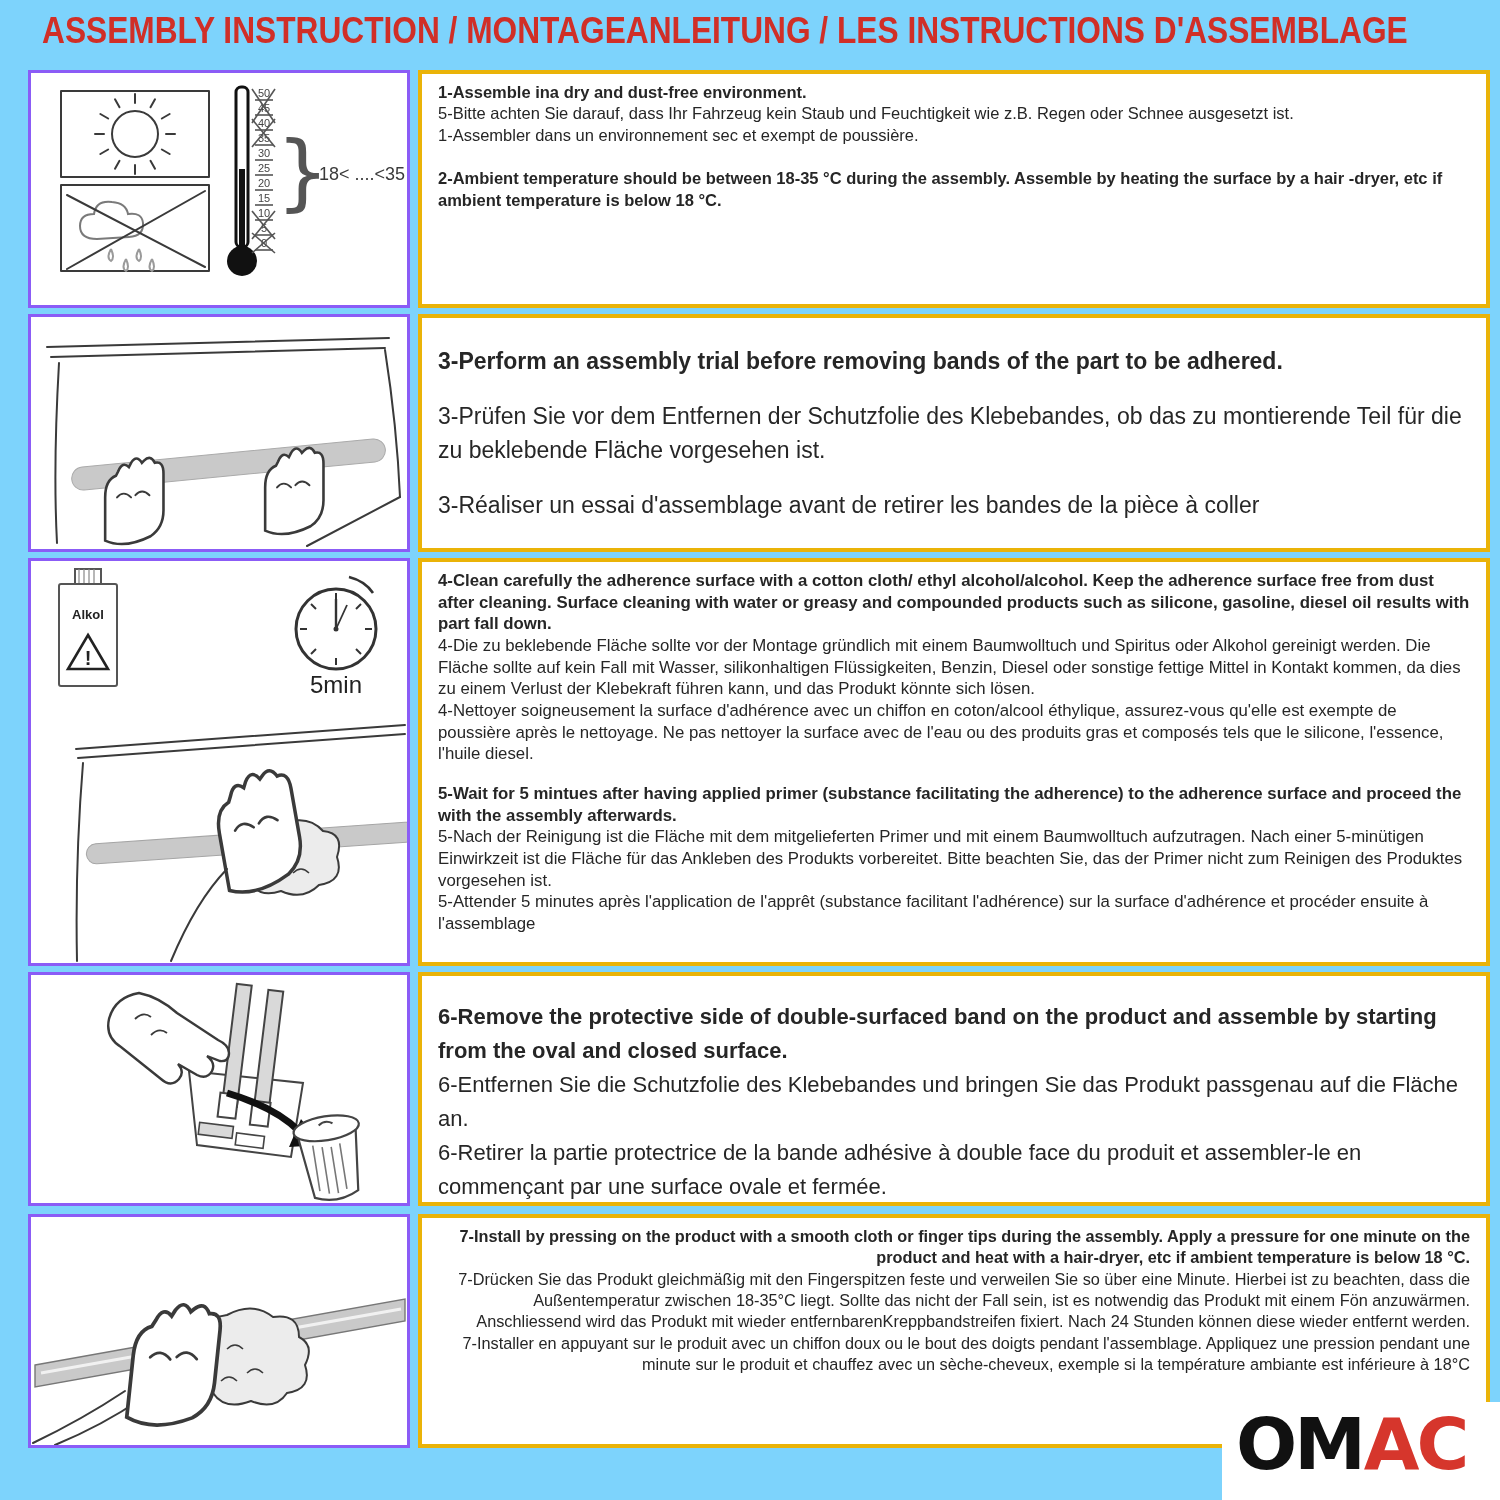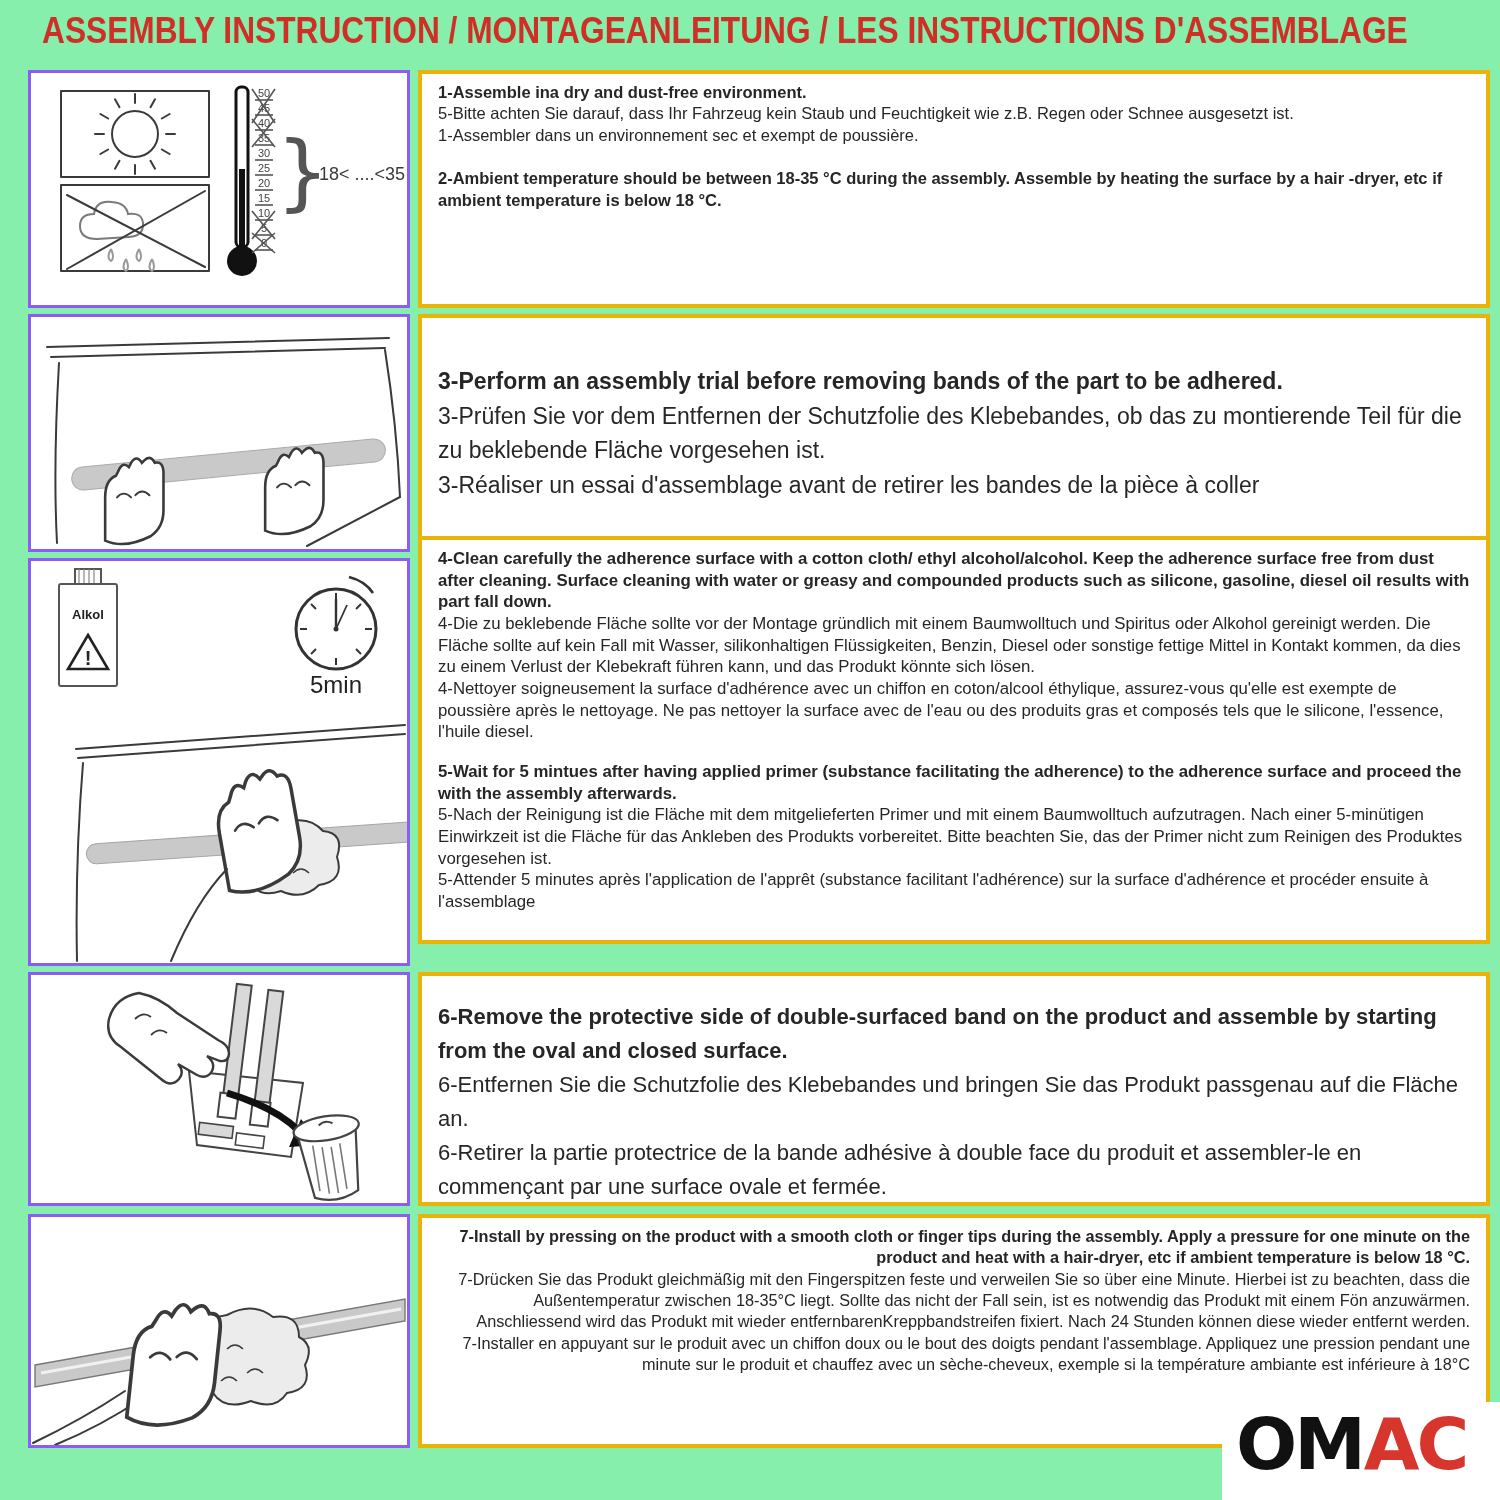--- a/index.html
+++ b/index.html
@@ -1,29 +1,29 @@
 <!DOCTYPE html>
 <html><head>
 <meta charset="utf-8">
 <style>
   html,body{margin:0;padding:0;background:#fff;}
-  .page{position:relative;width:1500px;height:1500px;background:#86efac;overflow:hidden;
+  .page{position:relative;width:1500px;height:1500px;background:#7dd3fc;overflow:hidden;
         font-family:"Liberation Sans",sans-serif;color:#262626;}
   .title{position:absolute;left:42px;top:10px;font-size:36px;font-weight:700;color:#d02f27;
          white-space:nowrap;transform:scaleX(.88);transform-origin:left center;letter-spacing:0;}
   .illus{position:absolute;left:28px;width:382px;border:3px solid #8b5cf6;background:#fff;box-sizing:border-box;text-align:right;}
   .tbox{position:absolute;left:418px;width:1072px;border:4px solid #eab308;background:#fff;
         box-sizing:border-box;padding:8px 16px;overflow:hidden;}
   .tbox p{margin:0;}
   .b{font-weight:700;}
   .gap{margin-top:22px !important;}
   
   .r1 p{font-size:16.5px;line-height:1.3;}
   .r2 p{font-size:23px;line-height:1.5;}
-  .r2{display:flex;flex-direction:column;justify-content:center;}
+  .r2{display:flex;flex-direction:column;justify-content:center;gap:20px;}
   .r3 p{font-size:16.8px;line-height:1.29;}
   .r3 .gap{margin-top:18px !important;}
   .r4 p{font-size:22px;line-height:1.55;}
   .r5 p{font-size:16.3px;line-height:1.31;}
   svg{display:block;}
   .sk{stroke:#3a3a3a;stroke-width:2;fill:none;stroke-linecap:round;stroke-linejoin:round;}
   .logo{position:absolute;left:1222px;top:1402px;width:278px;height:98px;background:#fff;
         display:flex;align-items:flex-start;padding:6px 0 13px 14px;box-sizing:border-box;}
   .logo span{font-family:"DejaVu Sans",sans-serif;font-size:72px;font-weight:800;letter-spacing:-3px;line-height:1;}
   .logo .lb{color:#111;}
@@ -177,21 +177,21 @@
         <path d="M47 197 L374 173" class="sk"></path>
         <path d="M52 202 Q44 300 46 400" class="sk"></path>
       </g>
       <rect x="55" y="272" width="330" height="20" rx="10" fill="#c9c9c9" stroke="#a5a5a5" stroke-width="1" transform="rotate(-4 220 282)"></rect>
       <path d="M226 292 Q216 268 248 264 Q276 252 292 270 Q314 272 306 296 Q314 320 288 324 Q272 340 250 330 Q226 338 218 318 Q206 308 226 292 Z" fill="#ececec" stroke="#3a3a3a" stroke-width="2"></path>
       <path d="M244 300 q8 -8 16 0 M262 312 q8 -8 16 0" fill="none" stroke="#3a3a3a" stroke-width="1.6"></path>
       <use href="#hand-g" transform="translate(178,230) rotate(-10) scale(1.45)"></use>
       <path d="M140 400 Q165 340 196 308" class="sk"></path>
     </svg>
   </div>
-  <div class="tbox r3" style="top:536px;height:408px;">
+  <div class="tbox r3" style="top:558px;height:408px;">
     <p class="b">4-Clean carefully the adherence surface with a cotton cloth/ ethyl alcohol/alcohol. Keep the adherence surface free from dust after cleaning. Surface cleaning with water or greasy and compounded products such as silicone, gasoline, diesel oil results with part fall down.</p>
     <p>4-Die zu beklebende Fläche sollte vor der Montage gründlich mit einem Baumwolltuch und Spiritus oder Alkohol gereinigt werden. Die Fläche sollte auf kein Fall mit Wasser, silikonhaltigen Flüssigkeiten, Benzin, Diesel oder sonstige fettige Mittel in Kontakt kommen, da dies zu einem Verlust der Klebekraft führen kann, und das Produkt könnte sich lösen.</p>
     <p>4-Nettoyer soigneusement la surface d'adhérence avec un chiffon en coton/alcool éthylique, assurez-vous qu'elle est exempte de poussière après le nettoyage. Ne pas nettoyer la surface avec de l'eau ou des produits gras et composés tels que le silicone, l'essence, l'huile diesel.</p>
     <p class="b gap">5-Wait for 5 mintues after having applied primer (substance facilitating the adherence) to the adherence surface and proceed the with the assembly afterwards.</p>
     <p>5-Nach der Reinigung ist die Fläche mit dem mitgelieferten Primer und mit einem Baumwolltuch aufzutragen. Nach einer 5-minütigen Einwirkzeit ist die Fläche für das Ankleben des Produkts vorbereitet. Bitte beachten Sie, das der Primer nicht zum Reinigen des Produktes vorgesehen ist.</p>
     <p>5-Attender 5 minutes après l'application de l'apprêt (substance facilitant l'adhérence) sur la surface d'adhérence et procéder ensuite à l'assemblage</p>
   </div>
 
   <div class="illus" style="top:972px;height:234px;">
     <svg viewBox="0 0 376 228" width="376" height="228">

